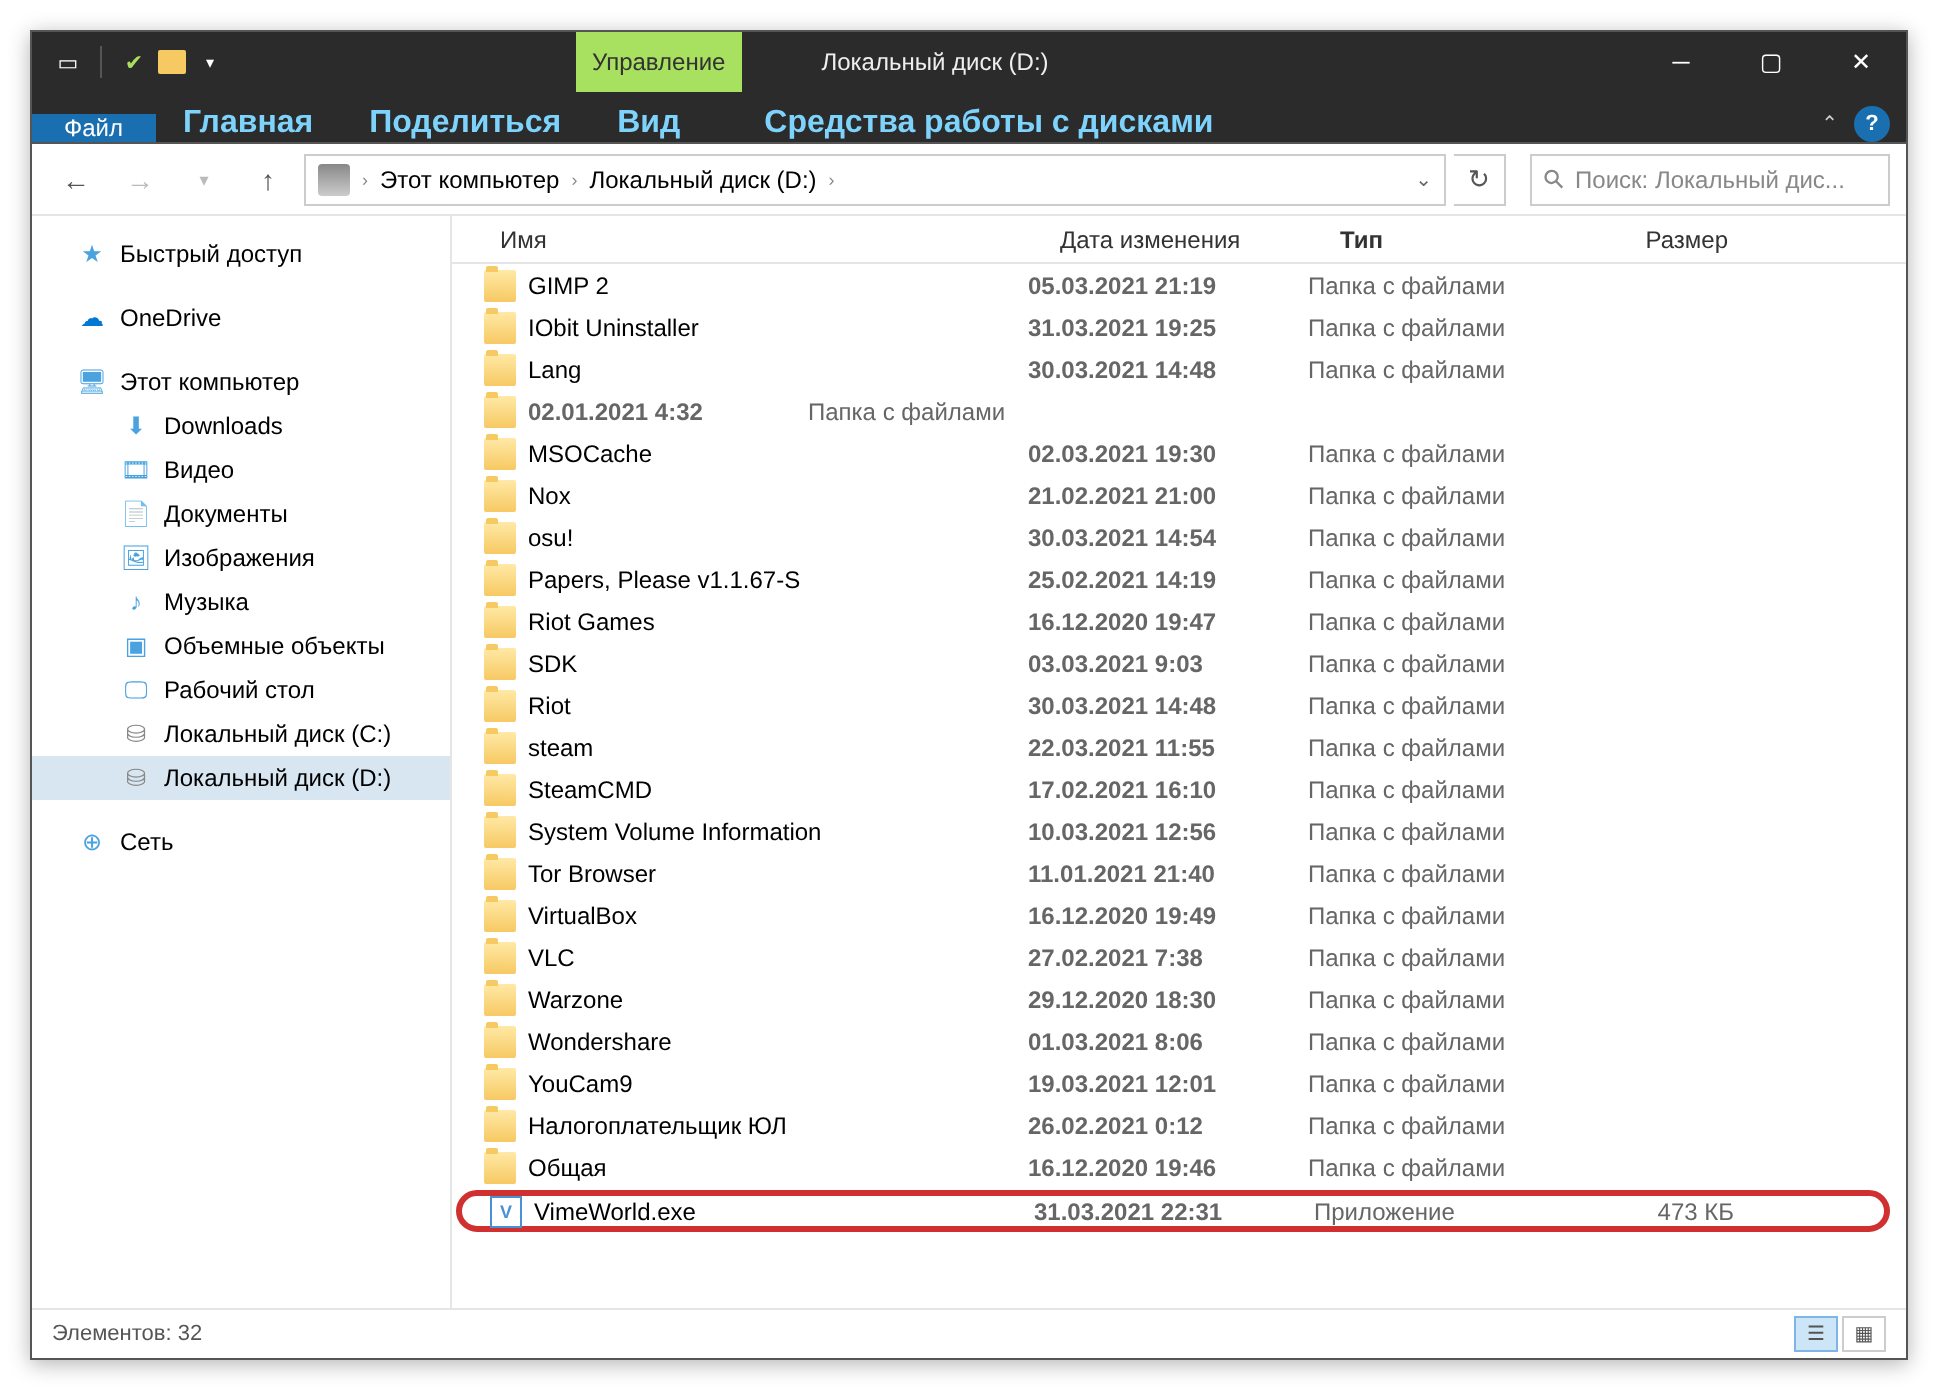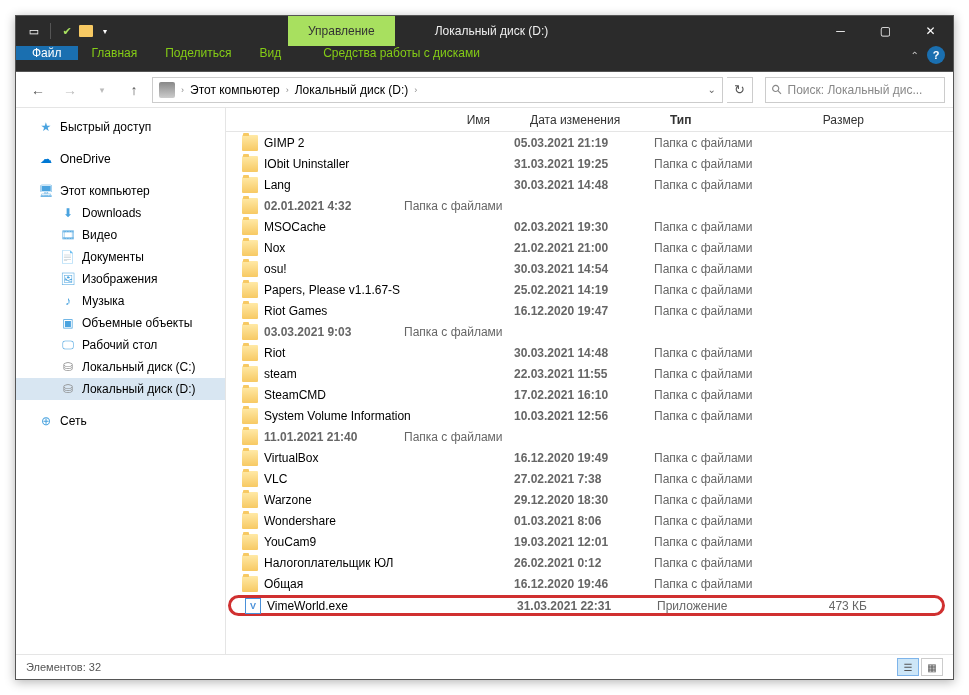--- a/index.html
+++ b/index.html
@@ -4,29 +4,29 @@
   <style>
     * { margin: 0; padding: 0; box-sizing: border-box; font-family: 'Segoe UI', Tahoma, sans-serif; }
     body { background: #fff; width: 969px; height: 695px; overflow: hidden; padding: 15px; }
     .window { width: 939px; height: 665px; background: #fff; border: 1px solid #555; box-shadow: 0 2px 10px rgba(0,0,0,0.3); display: flex; flex-direction: column; }
     
     
     .titlebar { height: 30px; background: #2b2b2b; display: flex; align-items: center; color: #fff; font-size: 12px; }
     .titlebar-icons { display: flex; align-items: center; gap: 2px; padding: 0 8px; }
     .qat-btn { width: 20px; height: 20px; display: flex; align-items: center; justify-content: center; color: #fff; font-size: 11px; }
     .qat-divider { width: 1px; height: 16px; background: #555; margin: 0 4px; }
-    .ribbon-tab-context { background: #a8e05f; color: #333; padding: 0 20px; height: 30px; display: flex; align-items: center; margin-left: 165px; }
+    .ribbon-tab-context { background: #a8e05f; color: #333; padding: 0 8px; height: 30px; display: flex; align-items: center; margin-left: 165px; }
     .title-main { margin-left: 40px; color: #eee; }
     .win-controls { margin-left: auto; display: flex; }
     .win-btn { width: 45px; height: 30px; display: flex; align-items: center; justify-content: center; color: #fff; font-size: 12px; }
 
     
-    .ribbon { height: 26px; background: #2b2b2b; display: flex; align-items: flex-start; border-bottom: 1px solid #555; }
+    .ribbon { height: 26px; background: #2b2b2b; display: flex; align-items: flex-end; border-bottom: 1px solid #555; }
     .ribbon-file { background: #1a6fb0; color: #fff; padding: 0 16px; display: flex; align-items: center; font-size: 12px; }
-    .ribbon-tab { color: #84cc16; padding: 0 14px; display: flex; align-items: center; font-size: 12px; }
+    .ribbon-tab { color: #7dd3fc; padding: 0 14px; display: flex; align-items: center; font-size: 16px; font-weight: bold; }
     .ribbon-right { margin-left: auto; display: flex; align-items: center; padding-right: 8px; gap: 8px; }
     .ribbon-caret { color: #ccc; font-size: 10px; }
     .help-btn { width: 18px; height: 18px; border-radius: 50%; background: #1a6fb0; color: #fff; display: flex; align-items: center; justify-content: center; font-size: 11px; font-weight: bold; }
 
     
     .navbar { height: 36px; background: #fff; display: flex; align-items: center; padding: 4px 8px; gap: 4px; border-bottom: 1px solid #e5e5e5; }
     .nav-btn { width: 28px; height: 28px; display: flex; align-items: center; justify-content: center; color: #555; font-size: 14px; }
     .nav-btn.disabled { color: #bbb; }
     .address-bar { flex: 1; height: 26px; border: 1px solid #ccc; display: flex; align-items: center; padding: 0 6px; font-size: 12px; gap: 6px; }
     .addr-icon { width: 16px; height: 16px; background: linear-gradient(#888,#ccc); border-radius: 2px; }
@@ -43,21 +43,21 @@
     .side-item { display: flex; align-items: center; padding: 3px 8px 3px 22px; gap: 6px; white-space: nowrap; }
     .side-item.child { padding-left: 44px; }
     .side-item.selected { background: #d8e6f2; }
     .side-icon { width: 16px; height: 16px; flex-shrink: 0; display: inline-flex; align-items: center; justify-content: center; font-size: 12px; }
     .side-spacer { height: 10px; }
 
     
     .content { flex: 1; display: flex; flex-direction: column; overflow: hidden; }
     .col-headers { display: flex; height: 24px; border-bottom: 1px solid #e5e5e5; font-size: 12px; color: #333; align-items: center; padding-left: 16px; }
     .col { padding: 0 8px; }
-    .col-name { width: 256px; text-align: right; }
+    .col-name { width: 256px; }
     .col-date { width: 140px; margin-left: 24px; }
     .col-type { width: 130px; font-weight: bold; }
     .col-size { width: 80px; text-align: right; }
     
     .file-list { flex: 1; overflow-y: auto; font-size: 12px; }
     .file-row { display: flex; align-items: center; height: 21px; padding-left: 16px; }
     .file-row.highlighted { border: 3px solid #d03030; border-radius: 12px; margin: 1px 8px 1px 2px; padding-left: 14px; }
     .file-icon { width: 16px; height: 16px; margin-right: 6px; flex-shrink: 0; }
     .folder-icon { background: linear-gradient(#ffe9a6,#f7c963); border-radius: 1px; position: relative; }
     .folder-icon::before { content: ''; position: absolute; top: -2px; left: 1px; width: 6px; height: 3px; background: #f7c963; border-radius: 1px 1px 0 0; }
@@ -255,20 +255,21 @@
           </div>
           <div class="file-row">
             <div class="file-icon folder-icon"></div>
             <div class="file-name">Riot Games</div>
             <div class="file-date">16.12.2020 19:47</div>
             <div class="file-type">Папка с файлами</div>
             <div class="file-size"></div>
           </div>
           <div class="file-row">
             <div class="file-icon folder-icon"></div>
+            <div class="file-name">SDK</div>
             <div class="file-date">03.03.2021 9:03</div>
             <div class="file-type">Папка с файлами</div>
             <div class="file-size"></div>
           </div>
           <div class="file-row">
             <div class="file-icon folder-icon"></div>
             <div class="file-name">Riot</div>
             <div class="file-date">30.03.2021 14:48</div>
             <div class="file-type">Папка с файлами</div>
             <div class="file-size"></div>
@@ -289,20 +290,21 @@
           </div>
           <div class="file-row">
             <div class="file-icon folder-icon"></div>
             <div class="file-name">System Volume Information</div>
             <div class="file-date">10.03.2021 12:56</div>
             <div class="file-type">Папка с файлами</div>
             <div class="file-size"></div>
           </div>
           <div class="file-row">
             <div class="file-icon folder-icon"></div>
+            <div class="file-name">Tor Browser</div>
             <div class="file-date">11.01.2021 21:40</div>
             <div class="file-type">Папка с файлами</div>
             <div class="file-size"></div>
           </div>
           <div class="file-row">
             <div class="file-icon folder-icon"></div>
             <div class="file-name">VirtualBox</div>
             <div class="file-date">16.12.2020 19:49</div>
             <div class="file-type">Папка с файлами</div>
             <div class="file-size"></div>

